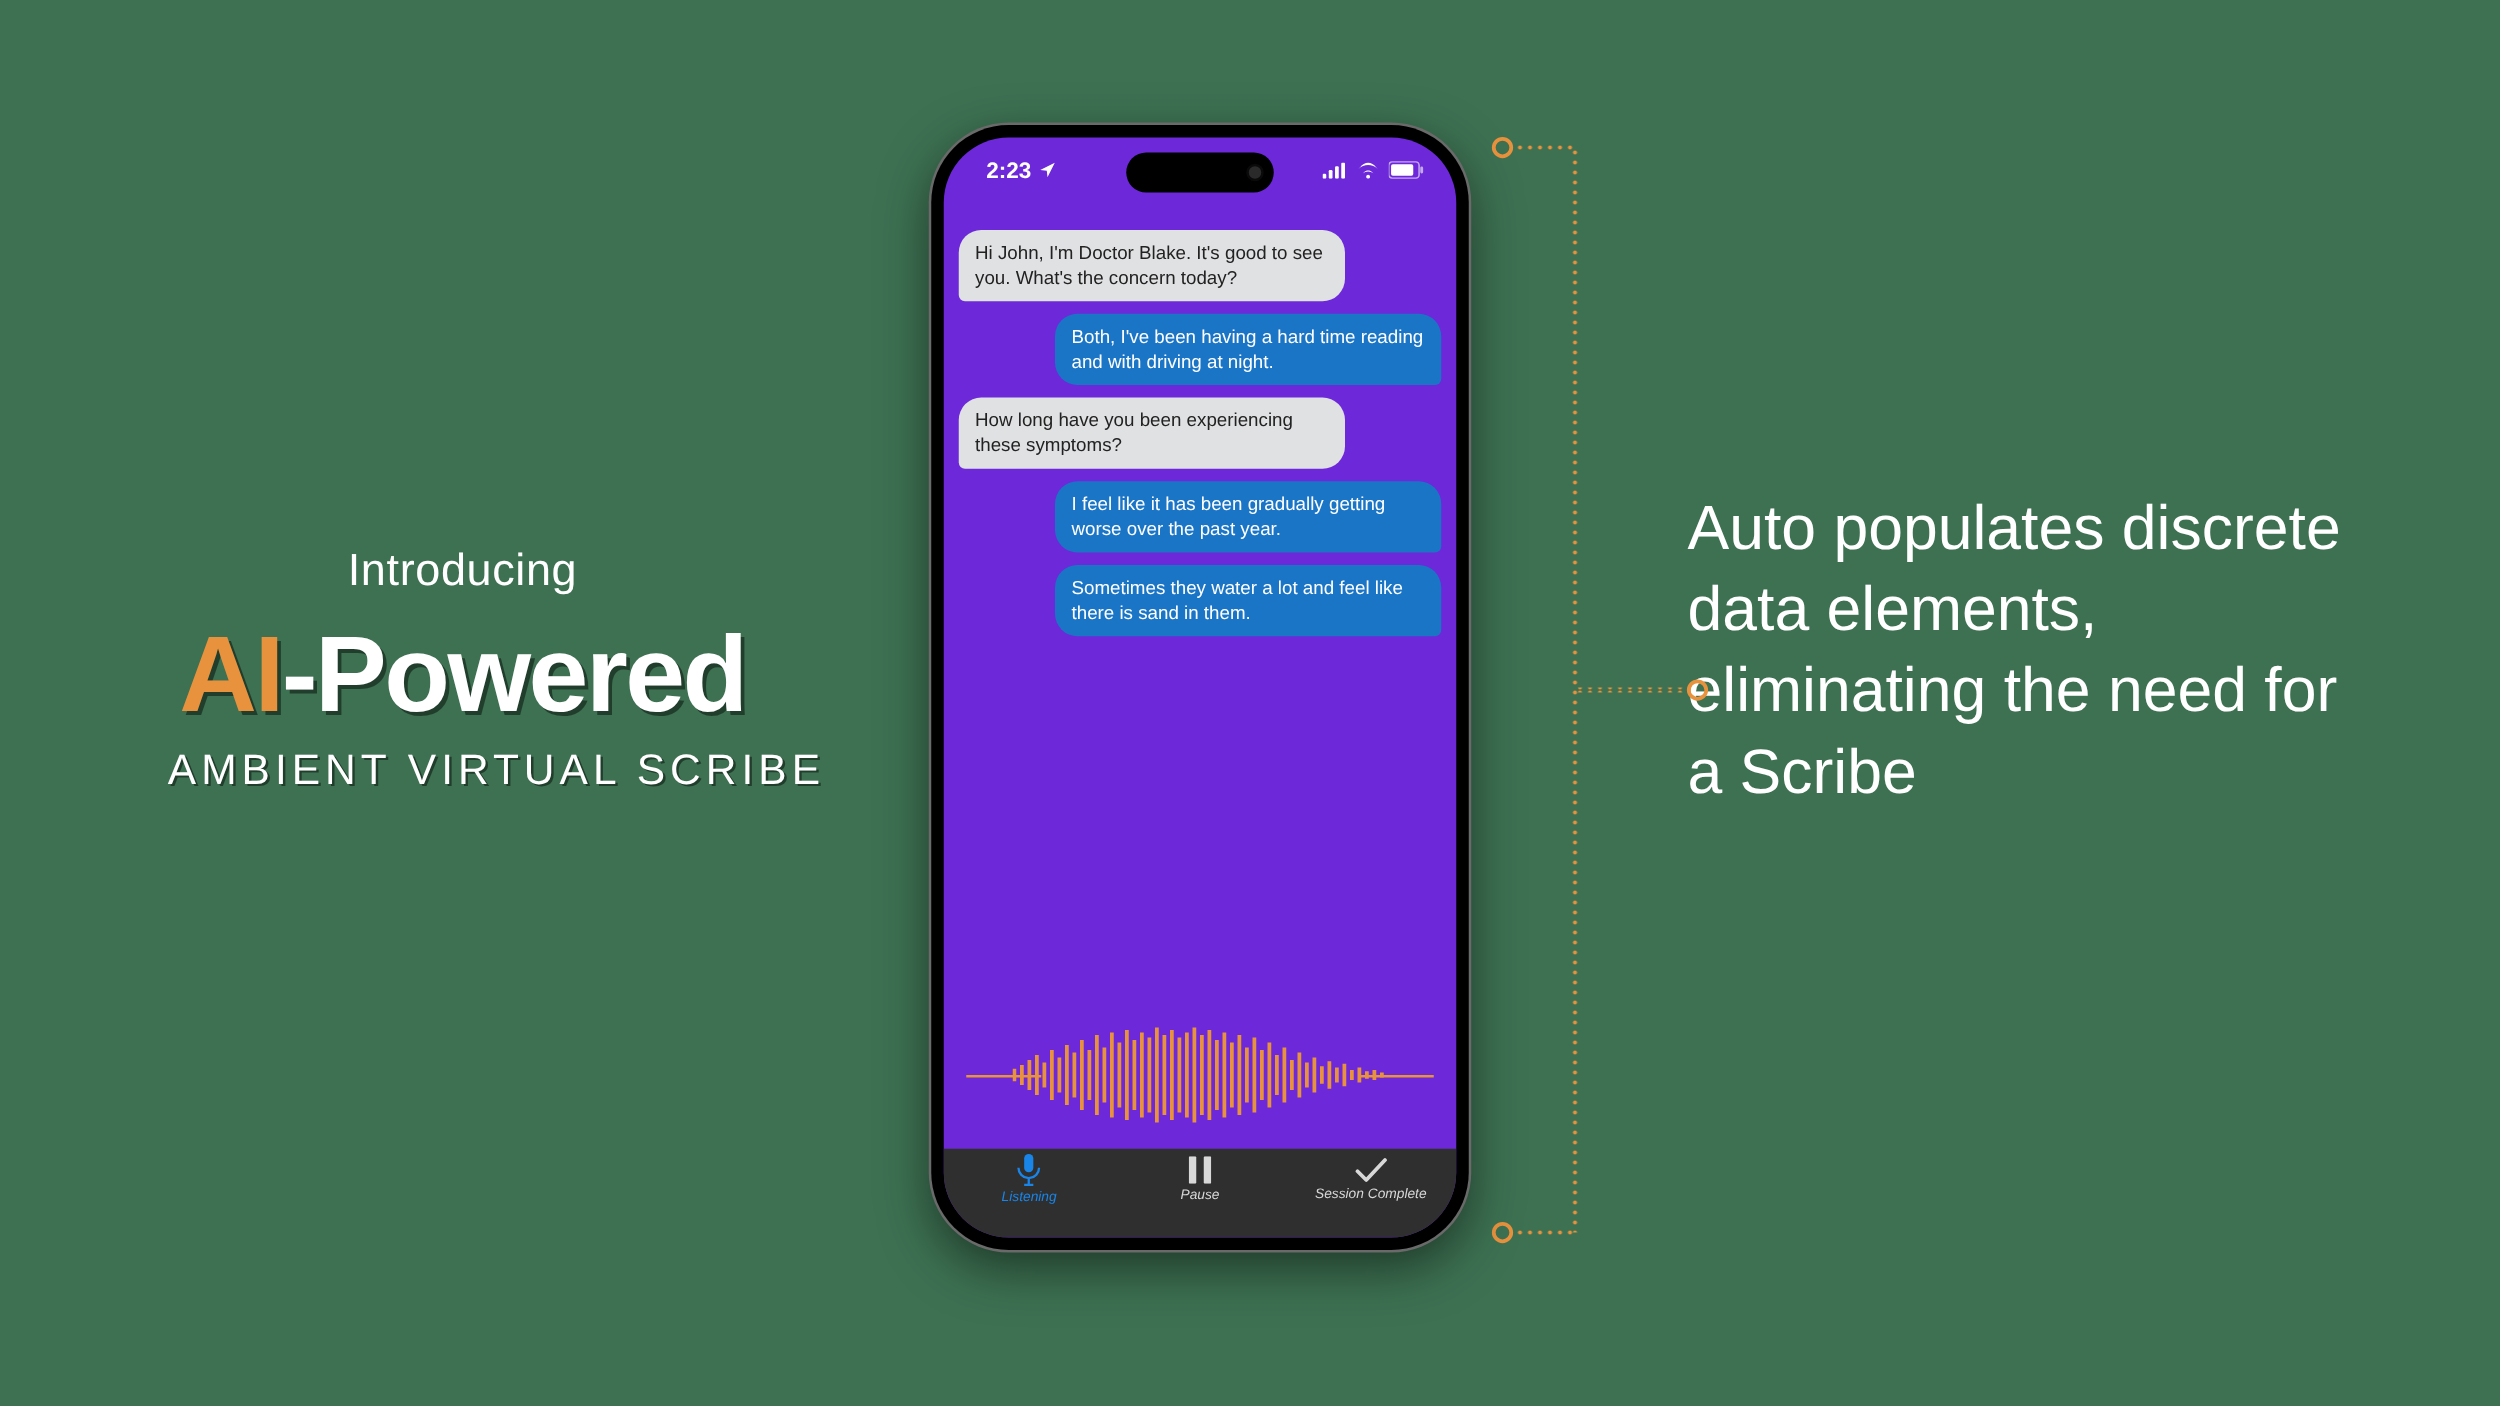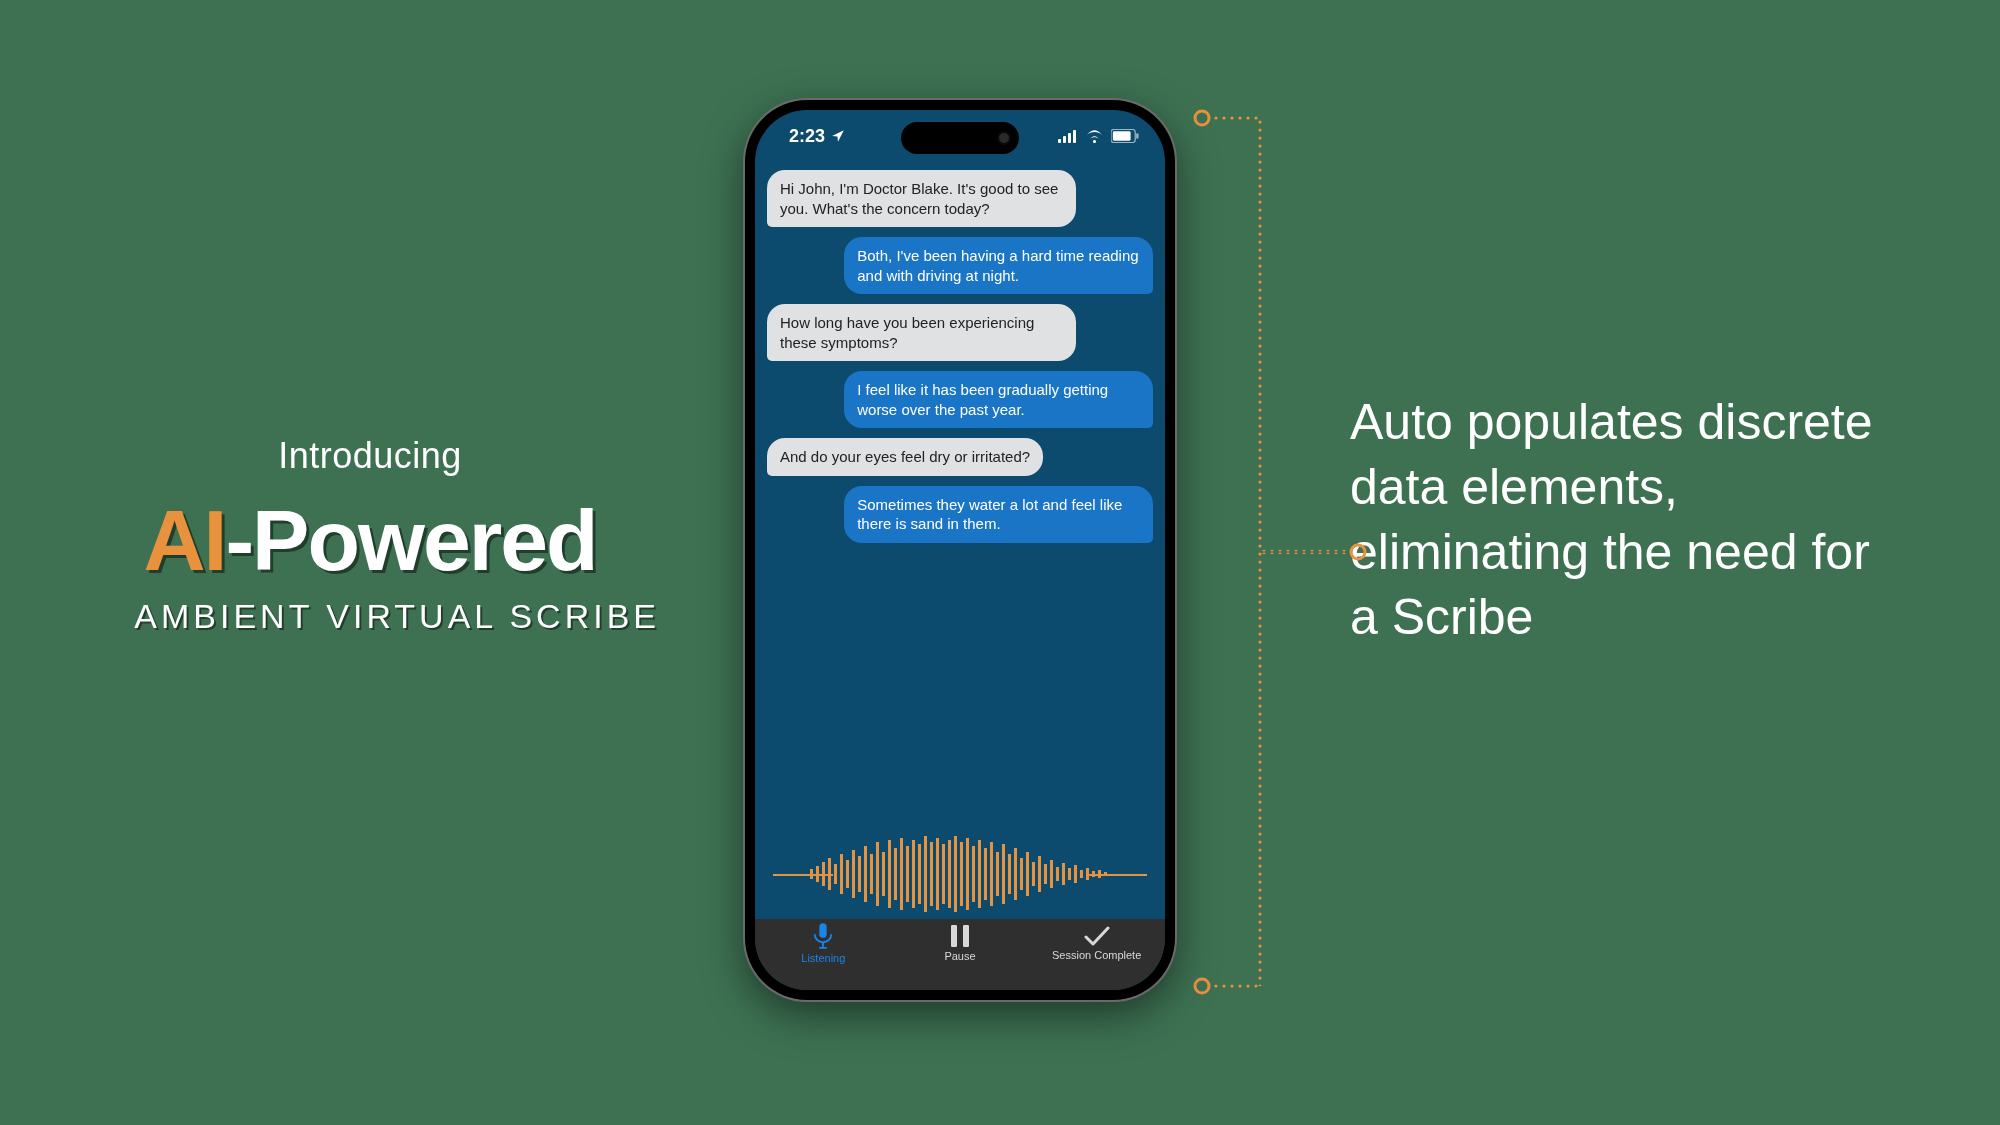--- a/index.html
+++ b/index.html
@@ -67,26 +67,27 @@
     width: 430px;
     height: 900px;
     border-radius: 62px;
     background: #000;
     padding: 10px;
     box-shadow: 0 0 0 2px #6a6a6a, 0 14px 40px rgba(0,0,0,0.5);
   }
   .screen {
     width: 100%;
     height: 100%;
-    background: #0c4a6e;
+    background: #6d28d9;
     border-radius: 52px;
     overflow: hidden;
     position: relative;
     display: flex;
     flex-direction: column;
+    gap: 14px;
   }
   .dynamic-island {
     position: absolute;
     top: 12px;
     left: 50%;
     transform: translateX(-50%);
     width: 118px;
     height: 32px;
     background: #000;
     border-radius: 20px;
@@ -190,20 +191,21 @@
     background:#2f2f2f;
   }
   .bbtn {
     display: flex;
     flex-direction: column;
     align-items: center;
     gap: 3px;
     font-size: 11px;
     color: #d8d8d8;
     width: 120px;
+    font-style: italic;
   }
   .bbtn.active { color: #1a85e8; }
   .bbtn.active svg { fill:#1a85e8; }
   .bbtn svg { display:block; }
 
   
   .connector {
     position: absolute;
     left: 1190px;
     top: 112px;
@@ -286,21 +288,20 @@
         </span>
       </div>
     </div>
 
 
     <div class="chat">
       <div class="bubble doctor">Hi John, I'm Doctor Blake. It's good to see you. What's the concern today?</div>
       <div class="bubble patient">Both, I've been having a hard time reading and with driving at night.</div>
       <div class="bubble doctor">How long have you been experiencing these symptoms?</div>
       <div class="bubble patient">I feel like it has been gradually getting worse over the past year.</div>
-      <div class="bubble doctor">And do your eyes feel dry or irritated?</div>
       <div class="bubble patient">Sometimes they water a lot and feel like there is sand in them.</div>
     </div>
 
     <div class="waveform">
       <svg width="300" height="80" viewBox="0 0 300 80">
         <g fill="#e8923e">
 
           <rect x="0" y="35" width="3" height="10"></rect>
           <rect x="6" y="32" width="3" height="16"></rect>
           <rect x="12" y="28" width="3" height="24"></rect>

